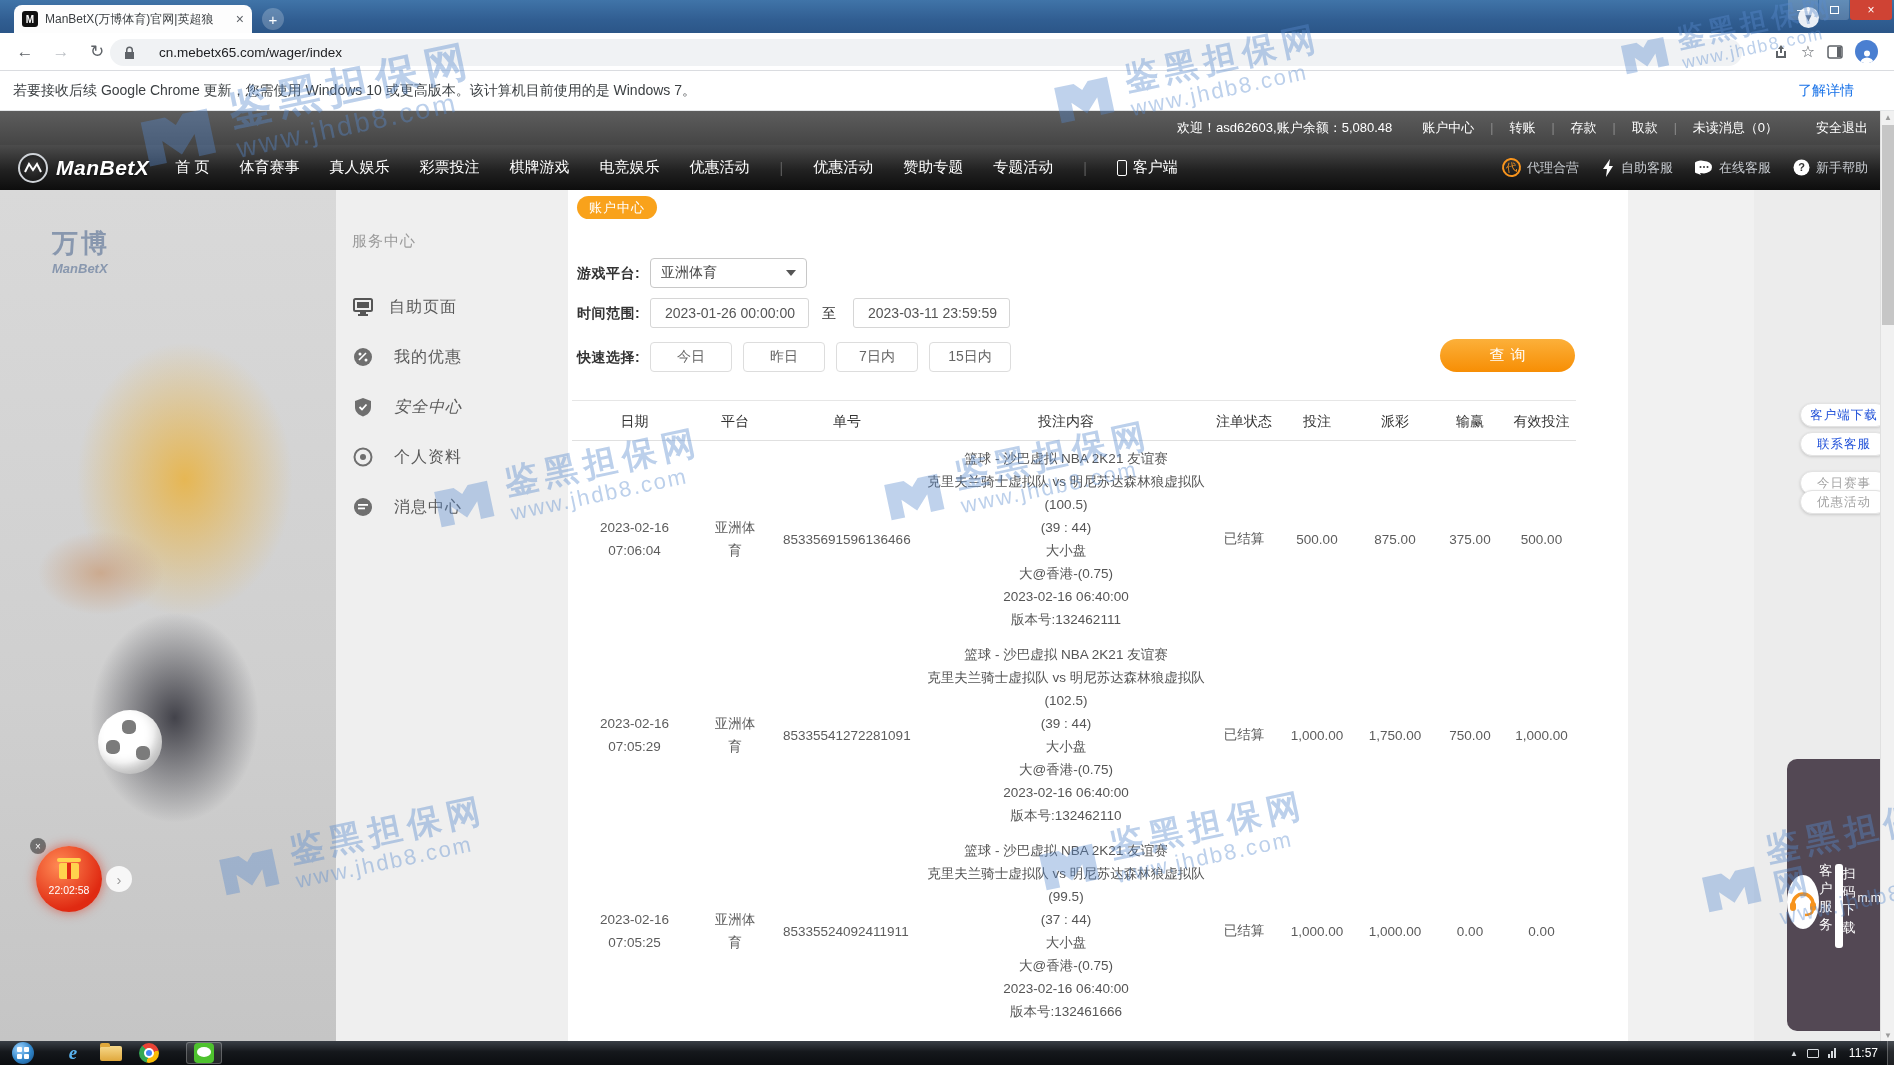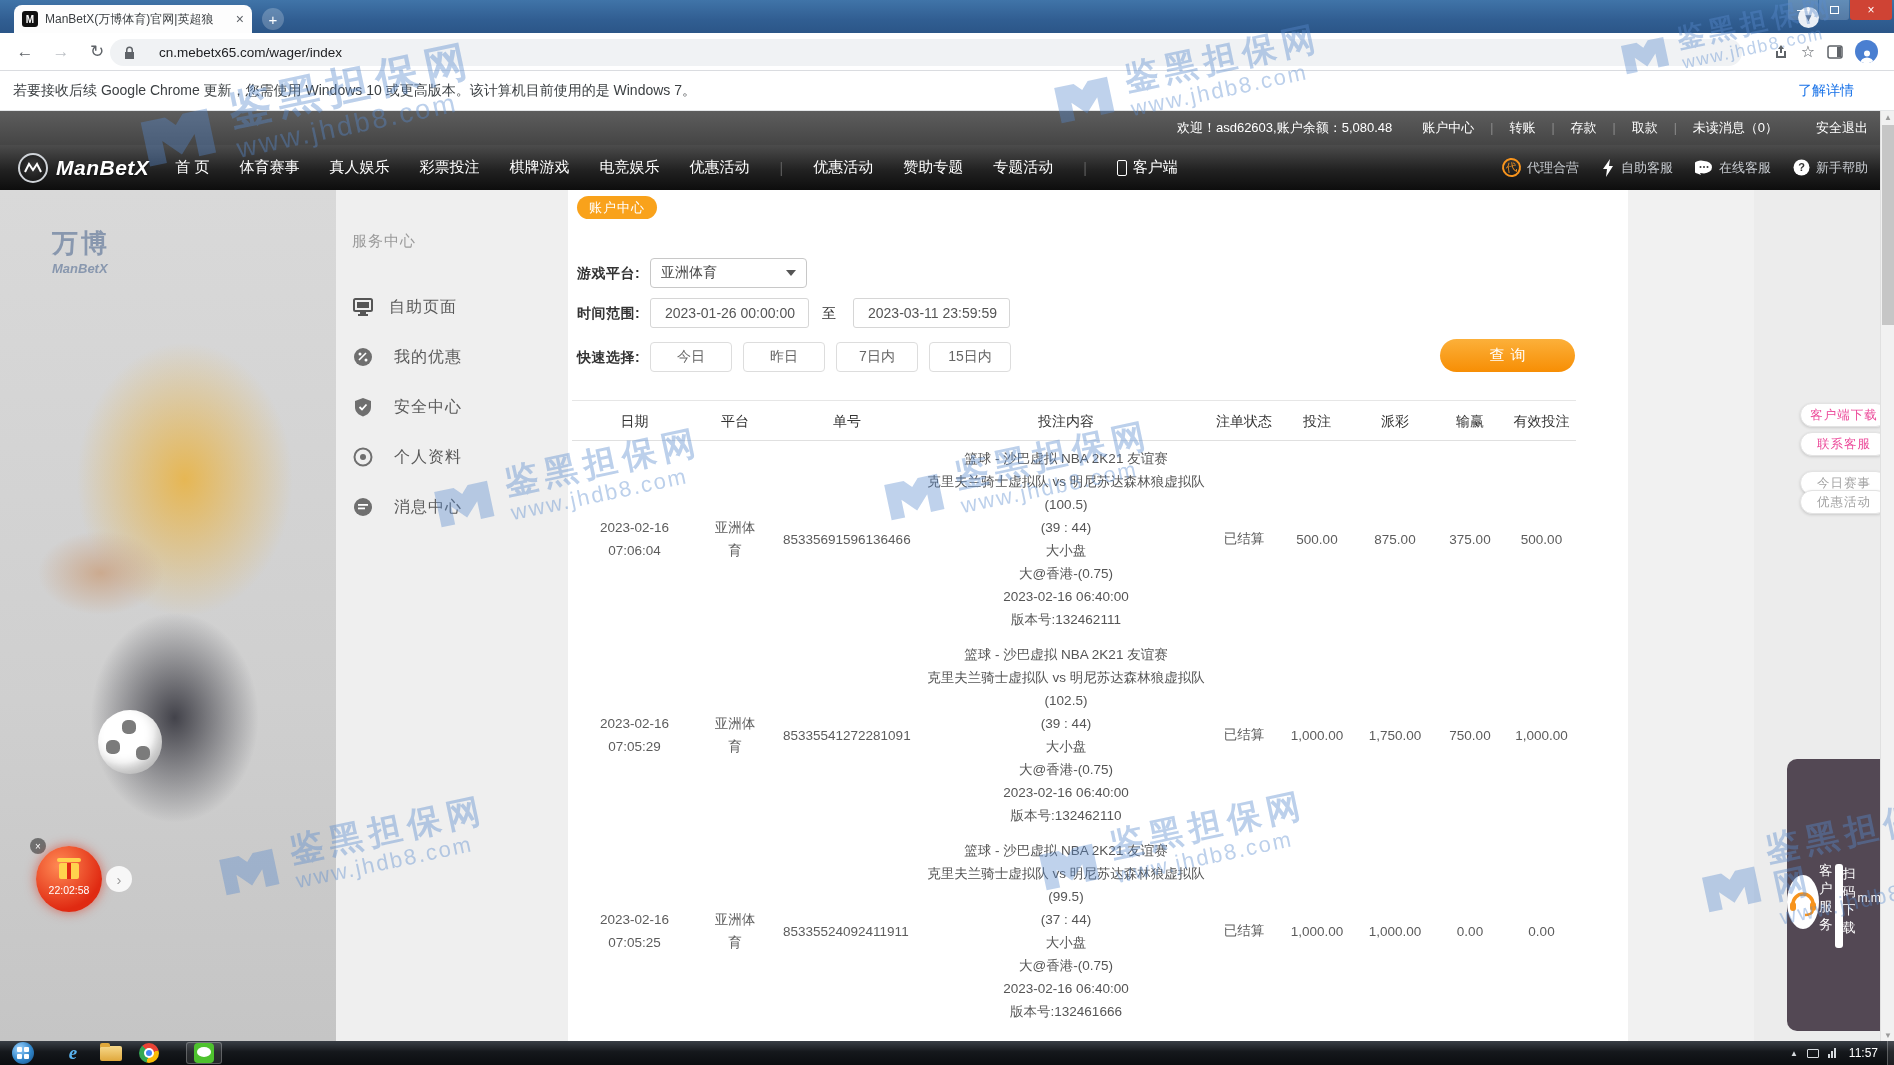--- a/index.html
+++ b/index.html
@@ -119,21 +119,21 @@
   table.report thead td{border-top:1px solid #e6e6e6;border-bottom:1px solid #e0e0e0;height:40px;
     font-size:14px;color:#333;text-align:center;line-height:18px;padding:2px 0;}
   table.report tbody td{vertical-align:middle;text-align:center;font-size:13.5px;color:#5c5c5c;padding:6px 0;}
   .cell-line{line-height:23px;}
   .order-cell{text-align:left !important;padding-left:10px !important;}
   .content-line{line-height:23px;font-size:13.5px;color:#555;}
   .green{color:#18a818;}
 
   
   .pill{position:absolute;left:1800px;width:88px;height:24px;border-radius:12px;background:#fff;
-    border:1px solid #e3e3e3;box-shadow:0 1px 3px rgba(0,0,0,.15);font-size:12.5px;color:#ec4899;
+    border:1px solid #e3e3e3;box-shadow:0 1px 3px rgba(0,0,0,.15);font-size:12.5px;color:#1d4ed8;
     display:flex;align-items:center;justify-content:center;letter-spacing:1px;}
   .pill.dim{color:#a3a3a3;}
 
   
   .svc{position:absolute;left:1787px;top:569px;width:104px;height:272px;border-radius:10px;
     background:rgba(56,44,58,.85);display:flex;flex-direction:row;align-items:center;}
   .svc-circ{margin-top:13px;width:54px;height:54px;border-radius:50%;background:#fff;
     display:flex;align-items:center;justify-content:center;}
   .svc-title{margin-top:6px;color:#fff;font-size:13.5px;letter-spacing:2px;}
   .qr{margin-top:22px;width:84px;height:84px;background:#fff;border-radius:3px;padding:4px;}
@@ -340,21 +340,21 @@
             <span class="sb-icon">
               <svg width="20" height="20" viewBox="0 0 20 20">
                 <circle cx="10" cy="10" r="9" fill="#6f6f6f"></circle>
                 <path d="M6 13 L13 6" stroke="#fff" stroke-width="1.6"></path>
                 <circle cx="7" cy="7" r="1.5" fill="#fff"></circle>
                 <circle cx="13" cy="13" r="1.5" fill="#fff"></circle>
               </svg>
             </span>
             <span class="sb-label">我的优惠</span>
           </div>
-          <div class="sb-item" style="top:204px;">
+          <div class="sb-item" style="top:204px;font-style:italic;">
             <span class="sb-icon">
               <svg width="18" height="20" viewBox="0 0 18 20">
                 <path d="M9 1 L17 4 V10 C17 15 13.5 18 9 19.5 C4.5 18 1 15 1 10 V4 Z" fill="#6f6f6f"></path>
                 <path d="M5.5 10 L8 12.5 L12.5 7.5" fill="none" stroke="#fff" stroke-width="1.8"></path>
               </svg>
             </span>
             <span class="sb-label">安全中心</span>
           </div>
           <div class="sb-item" style="top:254px;">
             <span class="sb-icon">

